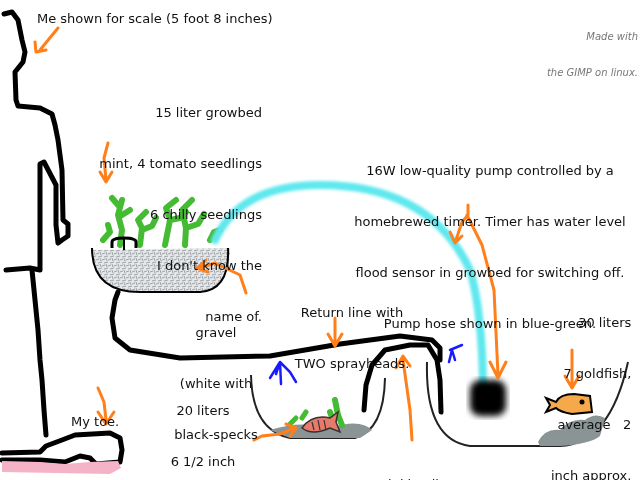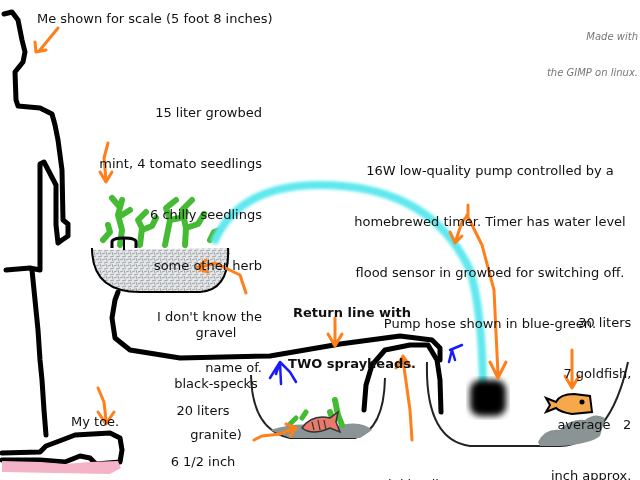--- a/index.html
+++ b/index.html
@@ -107,39 +107,39 @@
     <div>Made with</div>
     <div>the GIMP on linux.</div>
   </div>
 
   <div class="label left" style="left:37px; top:10px;">Me shown for scale (5 foot 8 inches)</div>
 
   <div class="label" style="left:76px; top:70px; width:186px;text-align:right;">
     <div>15 liter growbed</div>
     <div>mint, 4 tomato seedlings</div>
     <div>6 chilly seedlings</div>
-    <div>some other herb</div>
     <div>I don't know the</div>
     <div>name of.</div>
   </div>
 
   <div class="label" style="left:346px; top:128px; width:288px;">
     <div>16W low-quality pump controlled by a</div>
     <div>homebrewed timer. Timer has water level</div>
     <div>flood sensor in growbed for switching off.</div>
     <div>Pump hose shown in blue-green.</div>
   </div>
 
   <div class="label" style="left:162px; top:290px; width:108px;">
     <div>gravel</div>
+    <div>(white with</div>
     <div>black-specks</div>
     <div>granite)</div>
   </div>
 
-  <div class="label" style="left:272px; top:270px; width:160px;font-weight:bold;">
+  <div class="label" style="left:272px; top:270px; width:160px;">
     <div>Return line with</div>
     <div>TWO sprayheads.</div>
   </div>
 
   <div class="label left" style="left:551px; top:280px;">
     <div>30 liters</div>
     <div>7 goldfish,</div>
     <div>average   2</div>
     <div>inch approx.</div>
   </div>

